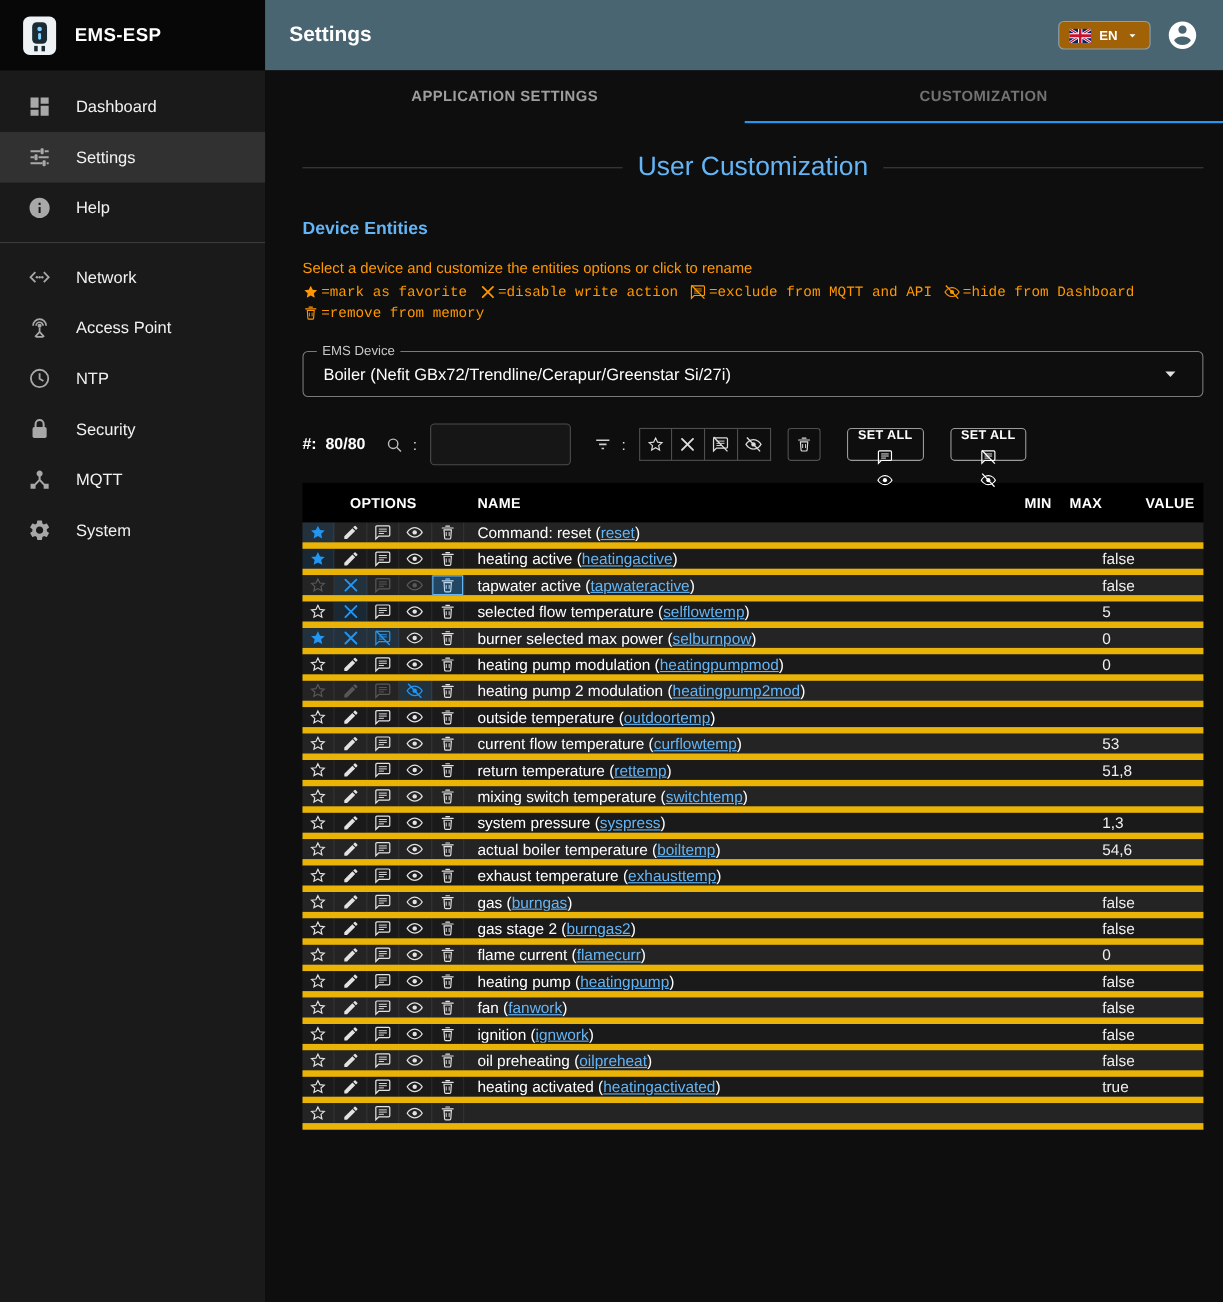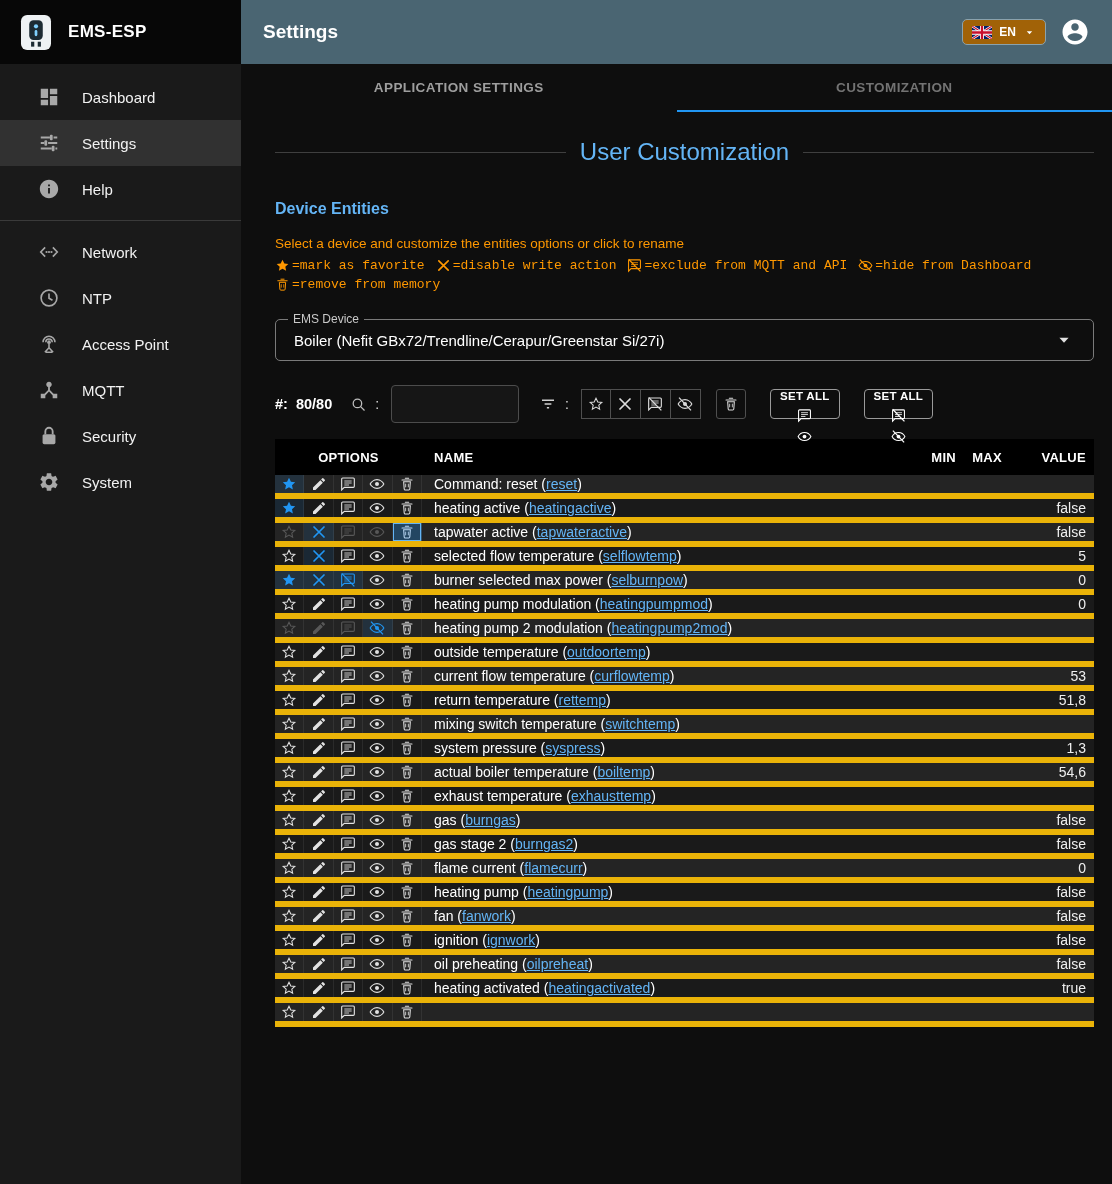--- a/index.html
+++ b/index.html
@@ -7,21 +7,21 @@
   body { background:#0e0e0e; color:#fff; font-family:"Liberation Sans",sans-serif; display:flex; overflow:hidden; }
   [data-icon]{ display:inline-flex; align-items:center; justify-content:center; }
   [data-icon] svg{ width:100%; height:100%; display:block; }
 
   
   .sidebar { width:241px; flex-shrink:0; background:#1a1a1a; display:flex; flex-direction:column; }
   .logo-bar { height:64px; background:#070707; display:flex; align-items:center; padding:0 20px; gap:16px; flex-shrink:0; }
   .logo-mark { width:32px; height:37px; }
   .app-title { font-size:17px; font-weight:bold; letter-spacing:.3px; }
   .nav { padding-top:10px; }
-  .nav-item { height:46px; display:flex; align-items:center; gap:22px; padding:0 38px; cursor:pointer; }
+  .nav-item { height:46px; display:flex; align-items:center; gap:22px; padding:0 25px; cursor:pointer; }
   .nav-item.active { background:#313131; }
   .nav-icon { width:22px; height:22px; color:#a8a8a8; flex-shrink:0; }
   .nav-label { font-size:15px; color:#f2f2f2; }
   .nav-divider { height:1px; background:#3a3a3a; margin:8px 0; }
 
   
   .main { flex:1; display:flex; flex-direction:column; min-width:0; }
   .topbar { height:64px; background:#4a6572; display:flex; align-items:center; padding:0 22px; flex-shrink:0; }
   .topbar-title { font-size:19px; font-weight:bold; }
   .topbar-right { margin-left:auto; display:flex; align-items:center; gap:14px; }
@@ -76,21 +76,21 @@
   .row.odd { background:#242424; }
   .row.even { background:#1a1a1a; }
   .opt-cells { display:flex; height:100%; }
   .ic { width:29.4px; height:100%; display:flex; align-items:center; justify-content:center; color:#e2e2e2; border-right:1px solid rgba(255,255,255,.07); cursor:pointer; }
   .gi { width:16px; height:16px; }
   .ic.on { color:#2196f3; background:rgba(33,150,243,.12); }
   .ic.dim { color:#585858; }
   .ic.sel { color:#bcd9f5; background:rgba(33,150,243,.3); box-shadow:inset 0 0 0 1px #64b5f6; }
   .name-cell { padding-left:12px; white-space:nowrap; overflow:hidden; }
   .name-cell a { color:#64b5f6; text-decoration:underline; cursor:pointer; }
-  .value-cell { text-align:right; padding-right:8px; color:#efefef; }
+  .value-cell { padding-right:8px; color:#efefef; }
 </style>
 </head>
 <body>
 
 <div class="sidebar">
   <div class="logo-bar">
     <span class="logo-mark" data-icon="logo">
         <svg viewBox="0 0 26 30">
           <rect x="0.8" y="0.8" width="24.4" height="28.4" rx="5" fill="#eef2f4"></rect>
           <rect x="7.5" y="5" width="11" height="16" rx="3.4" fill="#1c2b33"></rect>
@@ -136,54 +136,54 @@
           <svg viewBox="0 0 24 24">
             <path d="M7.8 7L3 12l4.8 5M16.2 7L21 12l-4.8 5" fill="none" stroke="currentColor" stroke-width="1.8"></path>
             <circle cx="9.3" cy="12" r="1.2" fill="currentColor"></circle>
             <circle cx="12" cy="12" r="1.2" fill="currentColor"></circle>
             <circle cx="14.7" cy="12" r="1.2" fill="currentColor"></circle>
           </svg>
         </span>
         <span class="nav-label">Network</span>
       </div>
       <div class="nav-item">
-        <span class="nav-icon" data-icon="clock">
-          <svg viewBox="0 0 24 24">
-            <circle cx="12" cy="12" r="8.6" fill="none" stroke="currentColor" stroke-width="1.8"></circle>
-            <path d="M12 7v5.3l3.8 2.2" fill="none" stroke="currentColor" stroke-width="1.8"></path>
-          </svg>
-        </span>
-        <span class="nav-label">NTP</span>
-      </div>
-      <div class="nav-item">
         <span class="nav-icon" data-icon="antenna">
           <svg viewBox="0 0 24 24">
             <circle cx="12" cy="10" r="2" fill="currentColor"></circle>
             <path d="M8.5 10a3.5 3.5 0 017 0M5.5 10a6.5 6.5 0 0113 0" fill="none" stroke="currentColor" stroke-width="1.7"></path>
             <path d="M12 12v4m0 0l-4.5 5M12 16l4.5 5M8.5 21h7" stroke="currentColor" stroke-width="1.7" fill="none"></path>
           </svg>
         </span>
         <span class="nav-label">Access Point</span>
       </div>
       <div class="nav-item">
-        <span class="nav-icon" data-icon="hub">
+        <span class="nav-icon" data-icon="clock">
           <svg viewBox="0 0 24 24">
-            <path d="M17 16l-4-4V8.82C14.16 8.4 15 7.3 15 6c0-1.66-1.34-3-3-3S9 4.34 9 6c0 1.3.84 2.4 2 2.82V12l-4 4H3v5h5v-3.05l4-4.2 4 4.2V21h5v-5h-4z" fill="currentColor"></path>
+            <circle cx="12" cy="12" r="8.6" fill="none" stroke="currentColor" stroke-width="1.8"></circle>
+            <path d="M12 7v5.3l3.8 2.2" fill="none" stroke="currentColor" stroke-width="1.8"></path>
           </svg>
         </span>
-        <span class="nav-label">MQTT</span>
+        <span class="nav-label">NTP</span>
       </div>
       <div class="nav-item">
         <span class="nav-icon" data-icon="lock">
           <svg viewBox="0 0 24 24">
             <path d="M8 10V7a4 4 0 018 0v3" fill="none" stroke="currentColor" stroke-width="2"></path>
             <rect x="5" y="10" width="14" height="11" rx="1.8" fill="currentColor"></rect>
           </svg>
         </span>
         <span class="nav-label">Security</span>
+      </div>
+      <div class="nav-item">
+        <span class="nav-icon" data-icon="hub">
+          <svg viewBox="0 0 24 24">
+            <path d="M17 16l-4-4V8.82C14.16 8.4 15 7.3 15 6c0-1.66-1.34-3-3-3S9 4.34 9 6c0 1.3.84 2.4 2 2.82V12l-4 4H3v5h5v-3.05l4-4.2 4 4.2V21h5v-5h-4z" fill="currentColor"></path>
+          </svg>
+        </span>
+        <span class="nav-label">MQTT</span>
       </div>
       <div class="nav-item">
         <span class="nav-icon" data-icon="gear">
           <svg viewBox="0 0 24 24">
             <path d="M19.14 12.94c.04-.3.06-.61.06-.94 0-.32-.02-.64-.07-.94l2.03-1.58c.18-.14.23-.41.12-.61l-1.92-3.32c-.12-.22-.37-.29-.59-.22l-2.39.96c-.5-.38-1.03-.7-1.62-.94l-.36-2.54c-.04-.24-.24-.41-.48-.41h-3.84c-.24 0-.43.17-.47.41l-.36 2.54c-.59.24-1.13.57-1.62.94l-2.39-.96c-.22-.08-.47 0-.59.22L2.74 8.87c-.12.21-.08.47.12.61l2.03 1.58c-.05.3-.09.63-.09.94s.02.64.07.94l-2.03 1.58c-.18.14-.23.41-.12.61l1.92 3.32c.12.22.37.29.59.22l2.39-.96c.5.38 1.03.7 1.62.94l.36 2.54c.05.24.24.41.48.41h3.84c.24 0 .44-.17.47-.41l.36-2.54c.59-.24 1.13-.56 1.62-.94l2.39.96c.22.08.47 0 .59-.22l1.92-3.32c.12-.22.07-.47-.12-.61l-2.01-1.58zM12 15.6c-1.98 0-3.6-1.62-3.6-3.6s1.62-3.6 3.6-3.6 3.6 1.62 3.6 3.6-1.62 3.6-3.6 3.6z" fill="currentColor"></path>
           </svg>
         </span>
         <span class="nav-label">System</span>
       </div>
     </nav>

